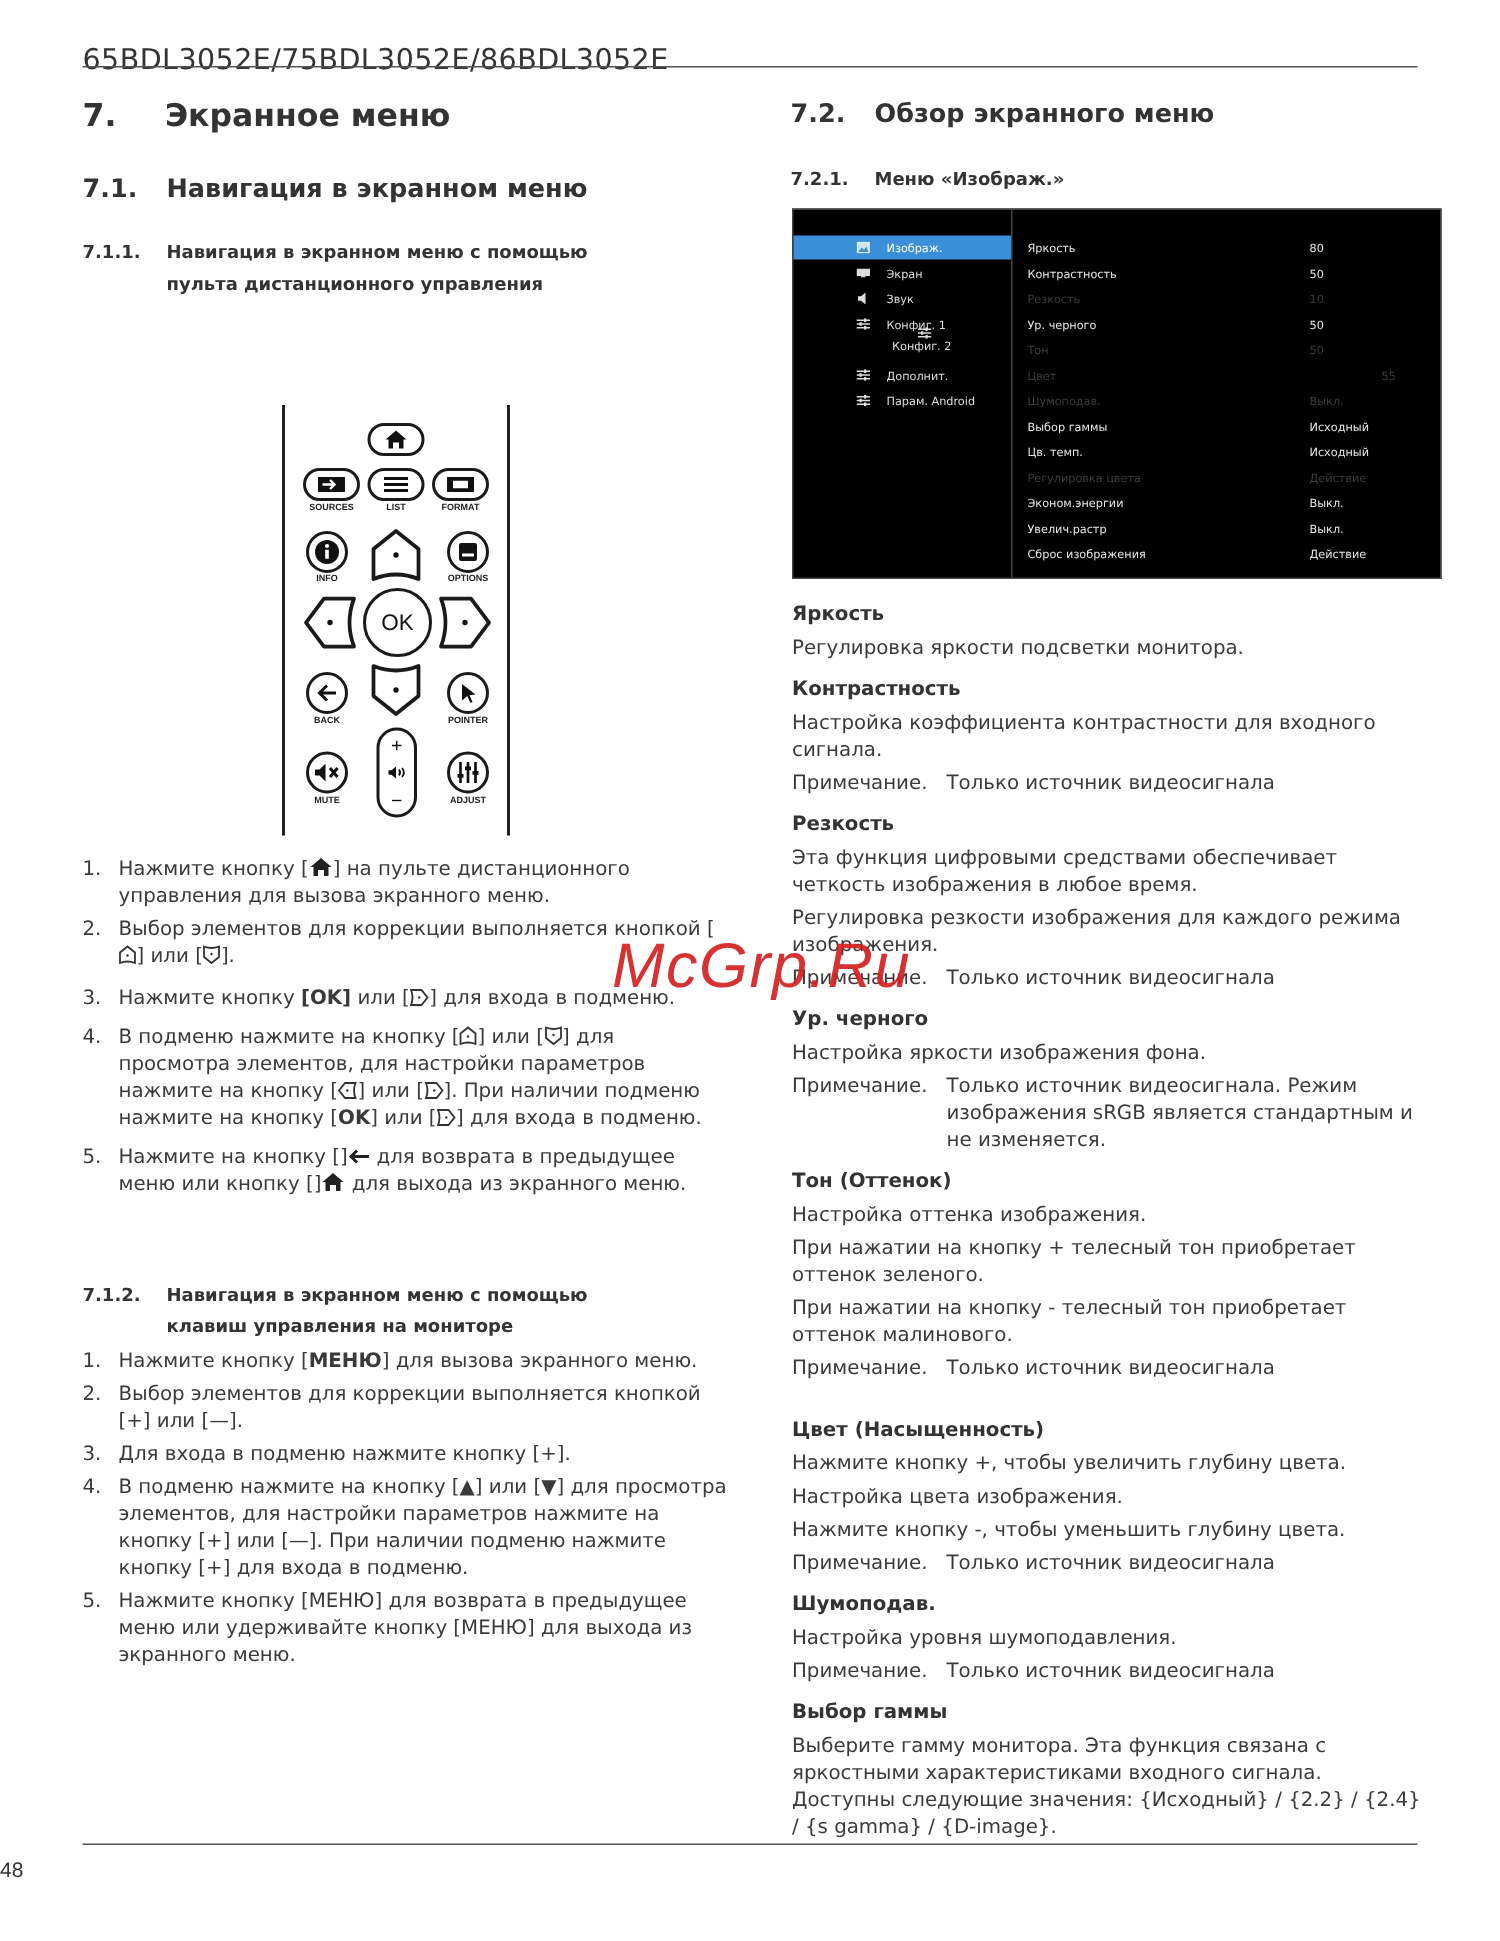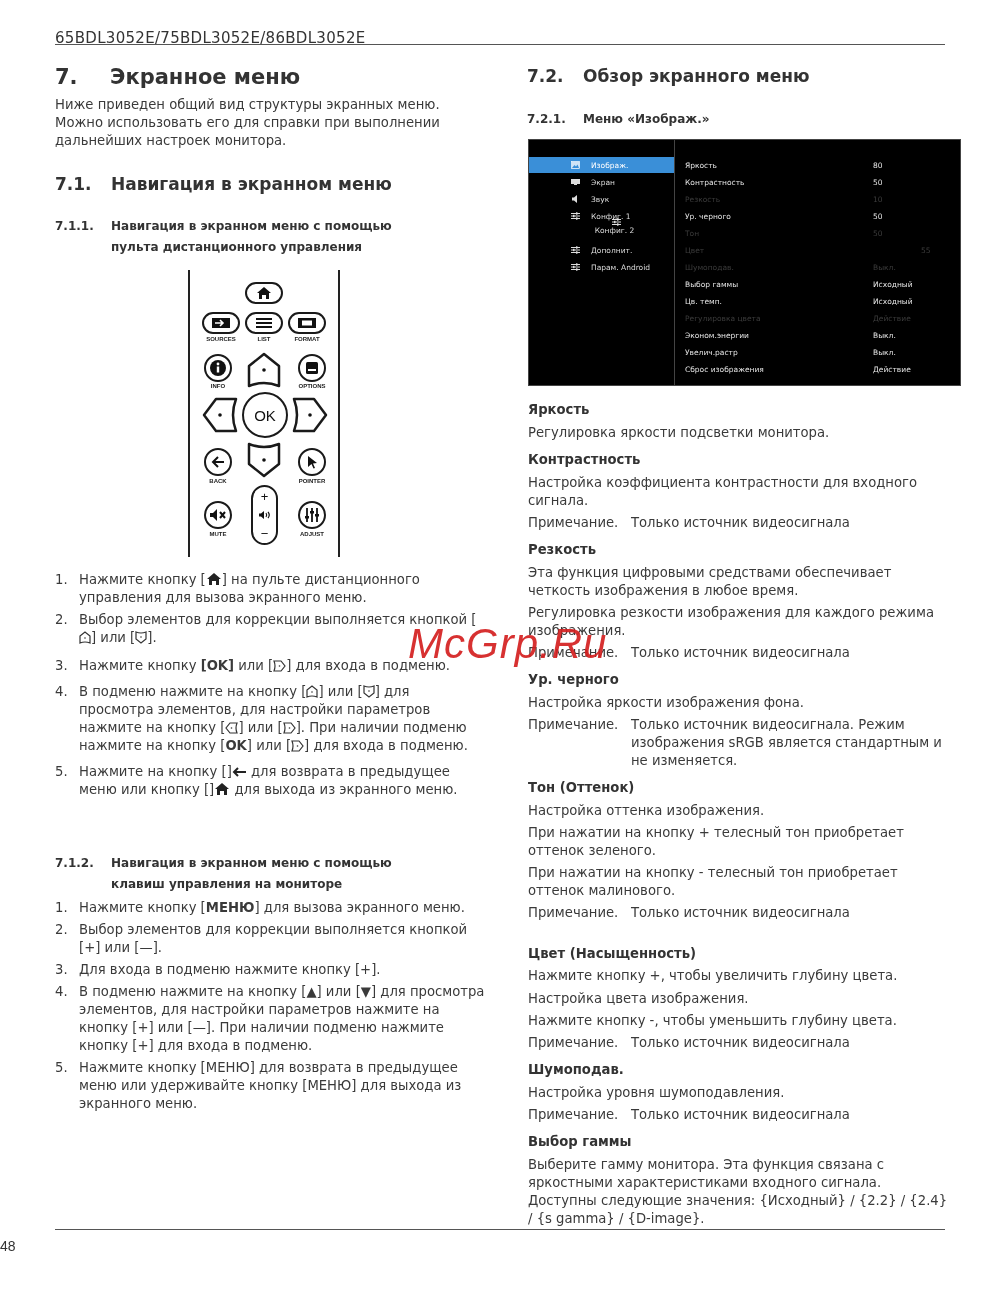--- a/index.html
+++ b/index.html
@@ -1,19 +1,19 @@
 <!DOCTYPE html>
 <html><head>
 <meta charset="utf-8">
 <style>
   * { box-sizing: border-box; margin: 0; padding: 0; }
   html, body { width: 1000px; height: 1294px; background: #fff; }
   body { font-family: "DejaVu Sans", sans-serif; color: #3a3a3a; position: relative; overflow: hidden; }
 
-  .header-model { position: absolute; left: 55px; top: 29px; font-size: 15px; letter-spacing: 0.3px; color: #333; }
+  .header-model { position: absolute; left: 55px; top: 29px; font-size: 19px; letter-spacing: 0.3px; color: #333; }
   .header-rule { position: absolute; left: 55px; top: 44px; width: 890px; height: 1px; background: #555; }
   .footer-rule { position: absolute; left: 55px; top: 1229px; width: 890px; height: 1px; background: #555; }
   .page-number { position: absolute; left: 0; width: 1000px; top: 1238px; text-align: left; font-family: "Liberation Sans", sans-serif; font-size: 14px; color: #333; }
 
   .col-left { position: absolute; left: 55px; top: 62px; width: 440px; }
   .col-right { position: absolute; left: 527px; top: 62px; width: 430px; }
 
   .h1 { font-size: 21px; font-weight: bold; color: #333; display: flex; height: 30px; align-items: center; }
   .h1 .num { width: 55px; }
   .h2 { font-size: 17px; font-weight: bold; color: #333; display: flex; }
@@ -56,21 +56,20 @@
 <body>
 
 <div class="header-model">65BDL3052E/75BDL3052E/86BDL3052E</div>
 <div class="header-rule"></div>
 
 <div class="col-left">
   <div class="h1">
     <span class="num">7.</span>
     <span>Экранное меню</span>
   </div>
-  <p class="p" style="margin-top:4px;width:410px;">Ниже приведен общий вид структуры экранных меню. Можно использовать его для справки при выполнении дальнейших настроек монитора.</p>
 
   <div class="h2" style="margin-top:24px;">
     <span class="num">7.1.</span>
     <span>Навигация в экранном меню</span>
   </div>
 
   <div class="h3" style="margin-top:22px;">
     <span class="num">7.1.1.</span>
     <span><span>Навигация в экранном меню с помощью</span><br><span>пульта дистанционного управления</span></span>
   </div>

